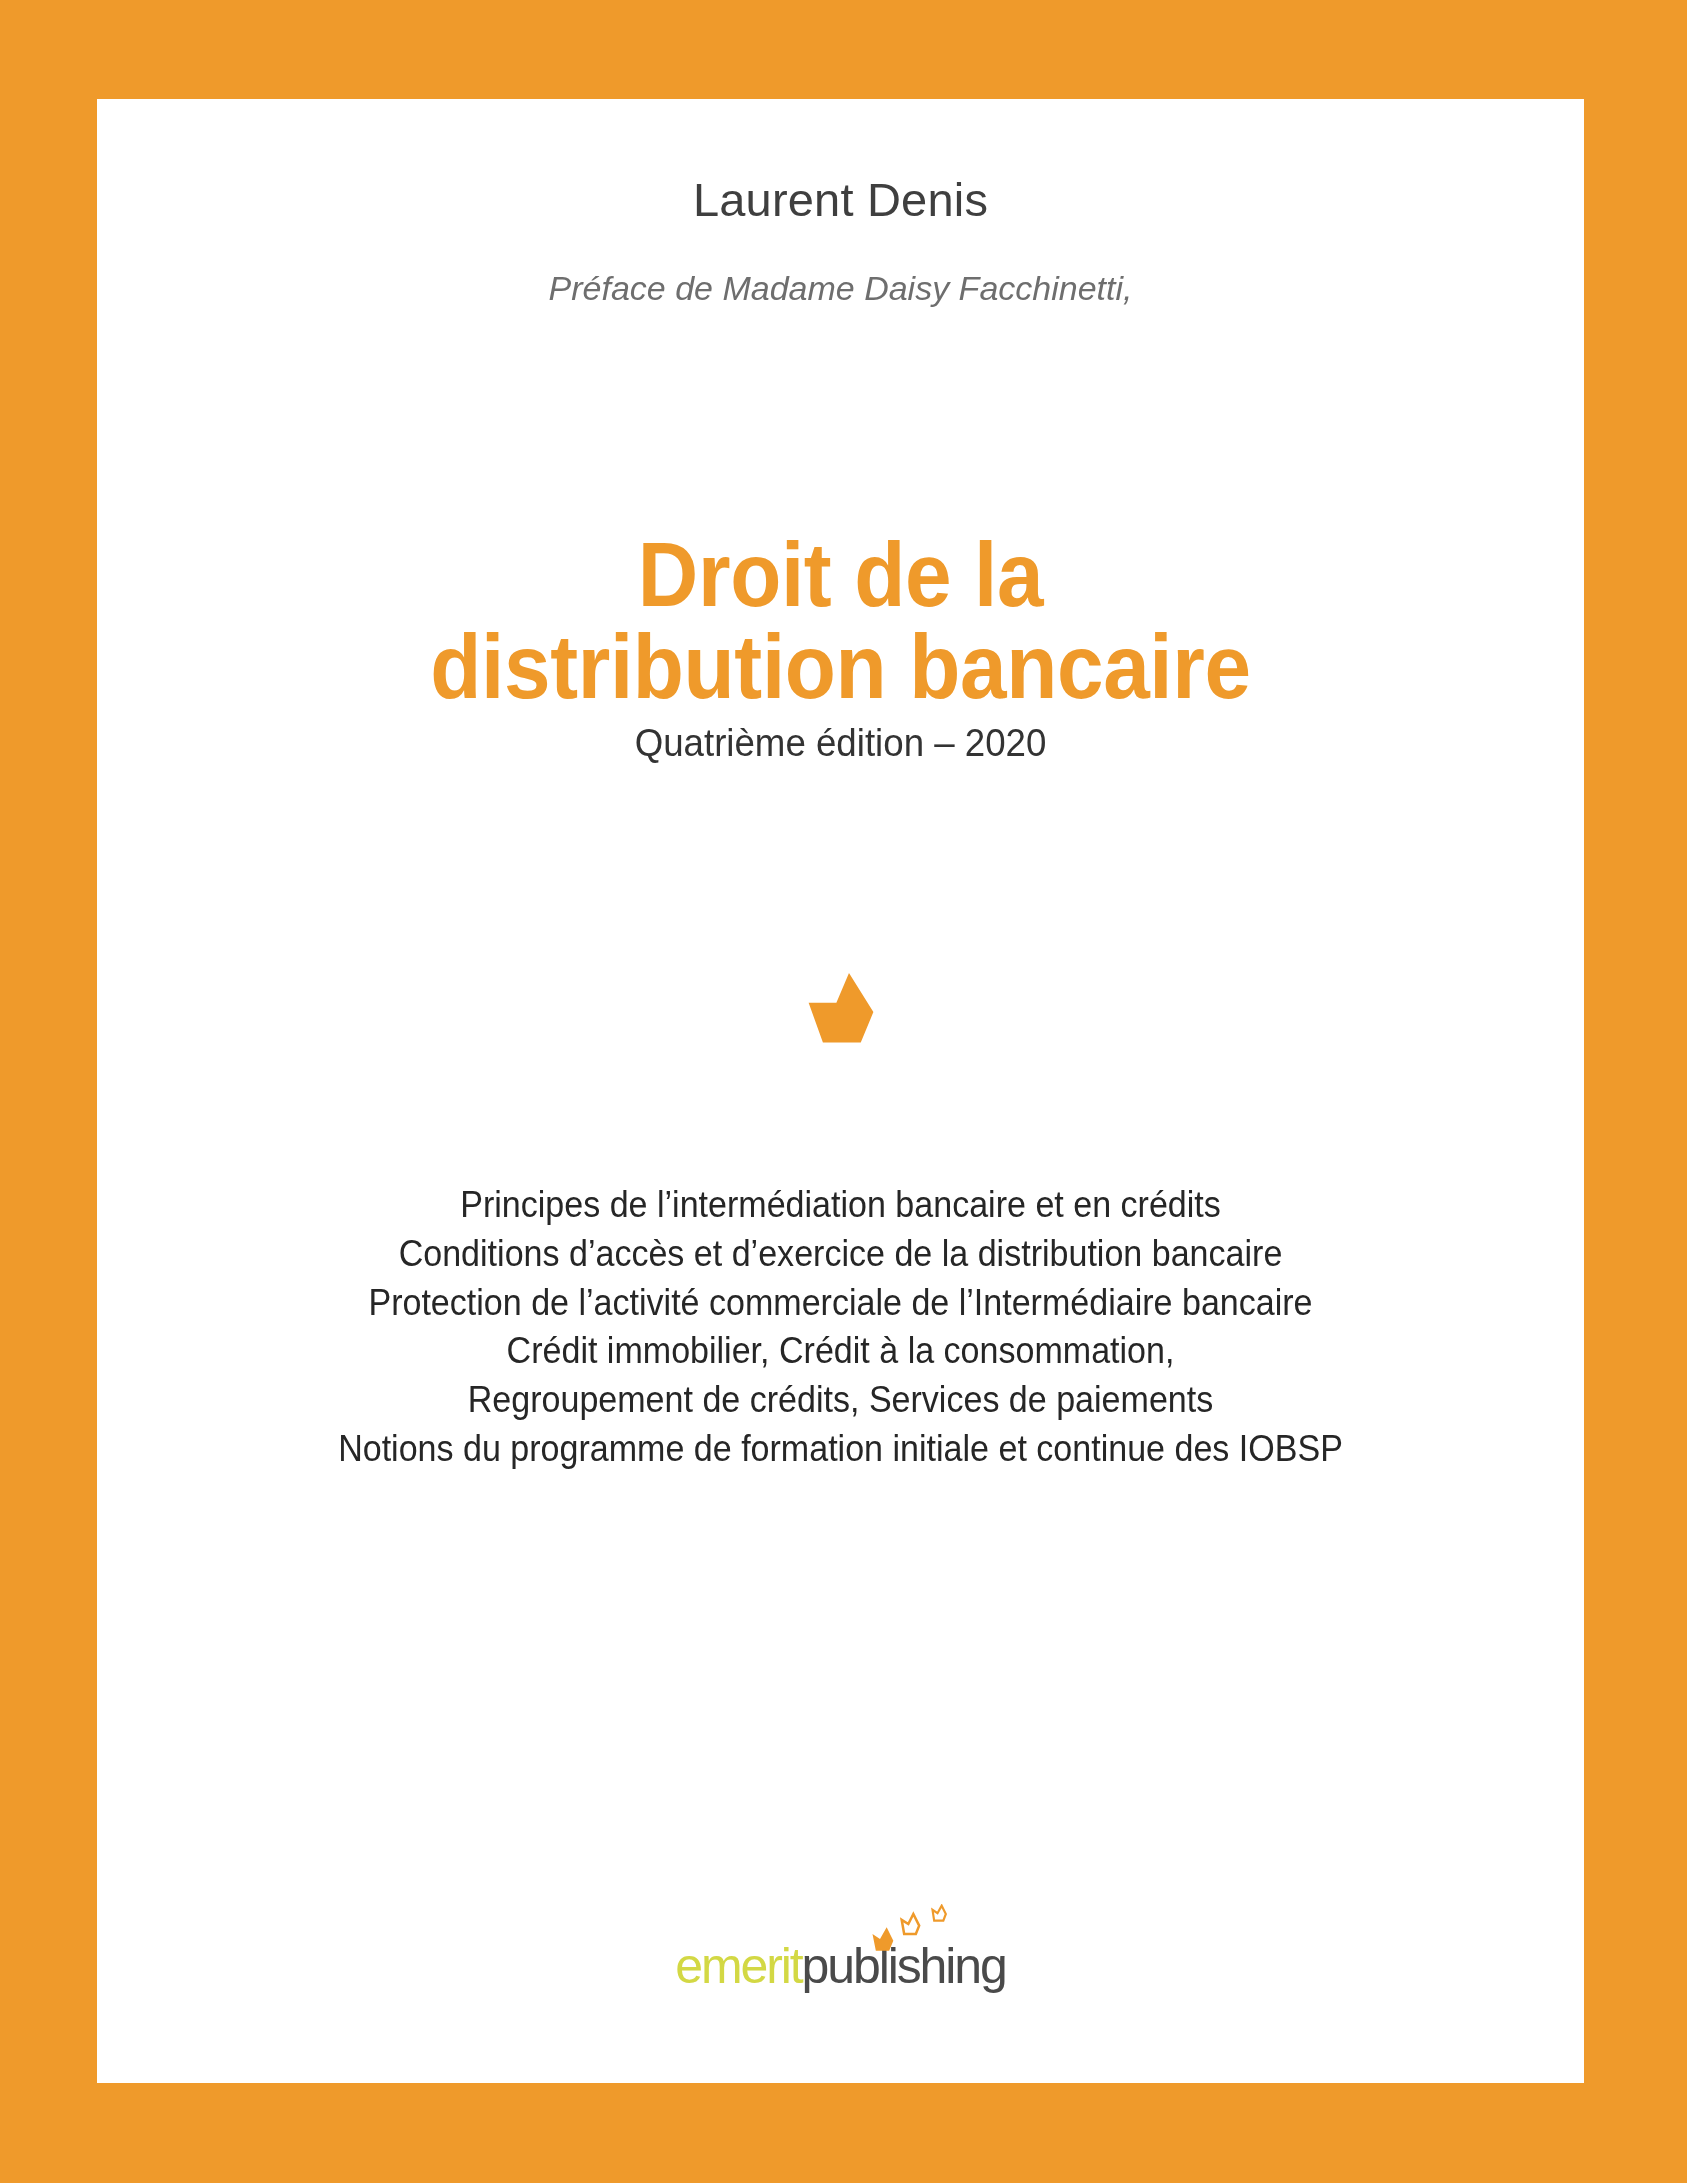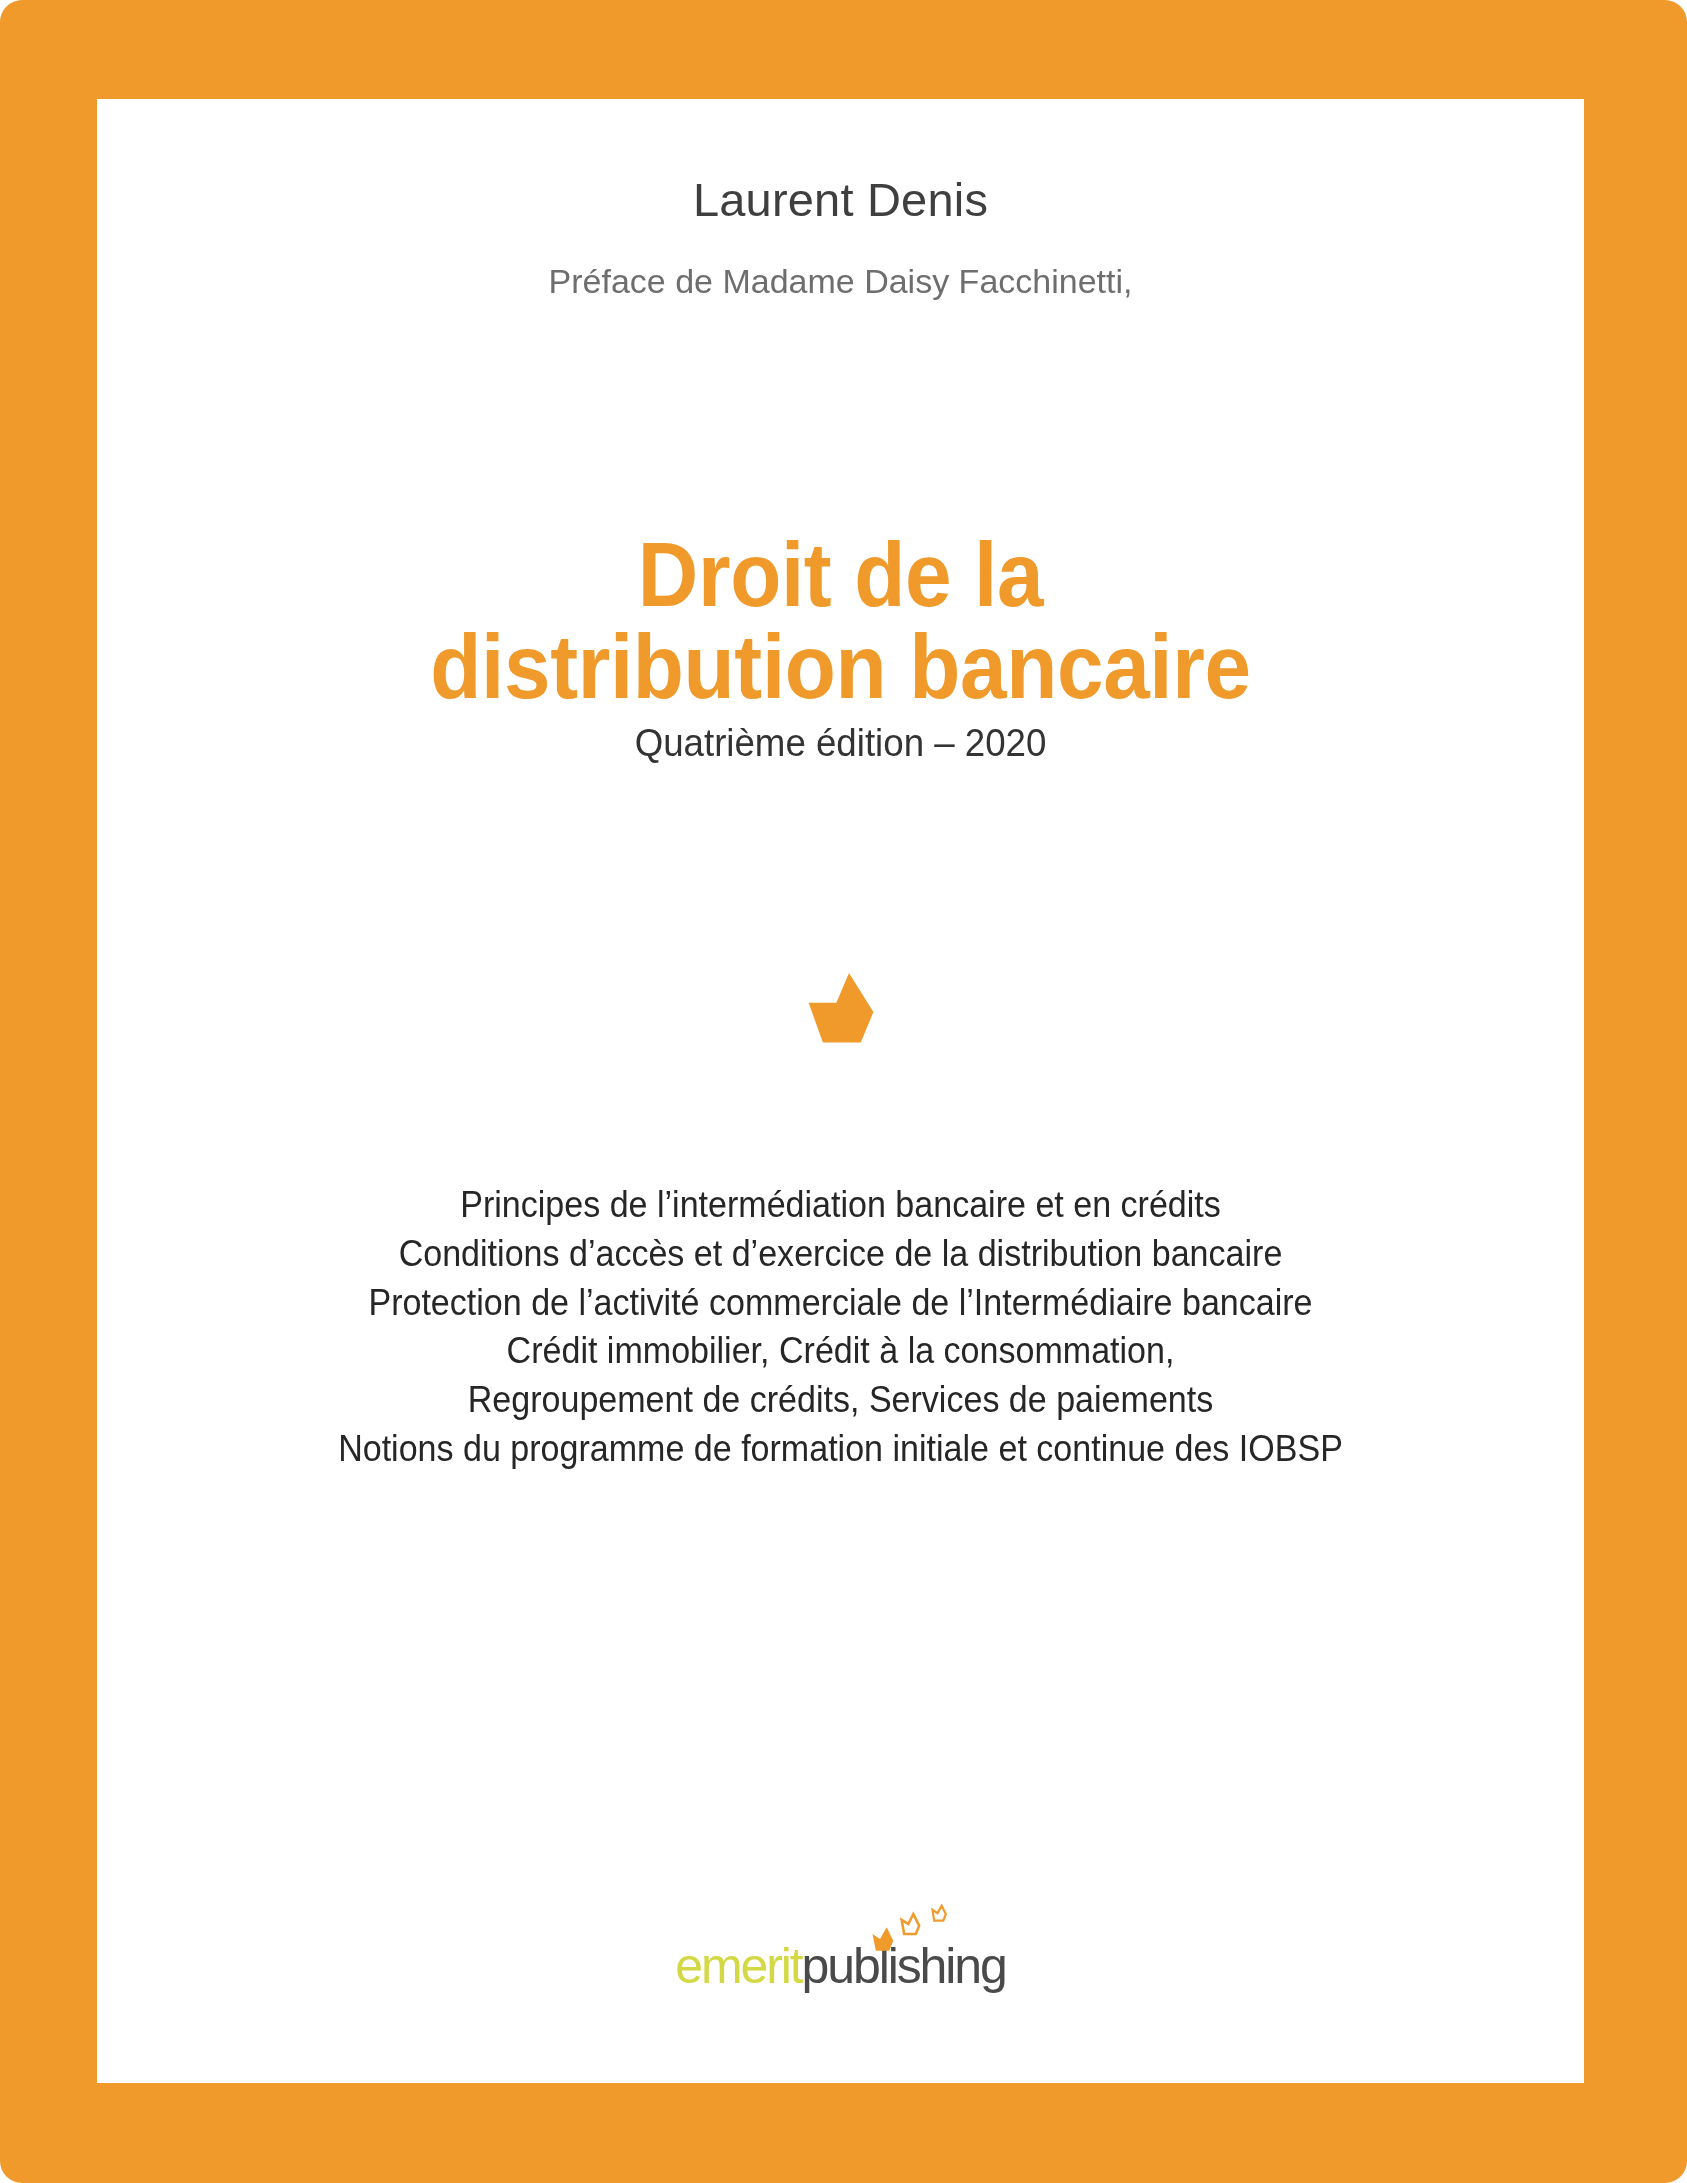--- a/index.html
+++ b/index.html
@@ -9,21 +9,20 @@
   }
 
   .cover {
     position: relative;
     width: 1687px;
     height: 2183px;
     background: #ef9a2b;
     box-sizing: border-box;
     overflow: hidden;
     font-family: "Liberation Sans", "DejaVu Sans", sans-serif;
-    border-radius: 22px;
   }
 
   .page {
     position: absolute;
     left: 97px;
     top: 99px;
     width: 1487px;
     height: 1984px;
     background: #ffffff;
     box-sizing: border-box;
@@ -40,23 +39,24 @@
     line-height: 1.05;
     color: #3f3f3f;
     letter-spacing: 0.2px;
     white-space: pre;
   }
 
   
   .preface {
     position: absolute;
     left: 0;
-    top: 161px;
-    width: 100%;
-    text-align: center;
+    top: 168px;
+    width: 100%;
+    text-align: center;
+    font-style: italic;
     font-size: 34px;
     line-height: 1.28;
     color: #6e6e6e;
   }
   .preface div { white-space: pre; }
 
   
   .title {
     position: absolute;
     left: 0;

